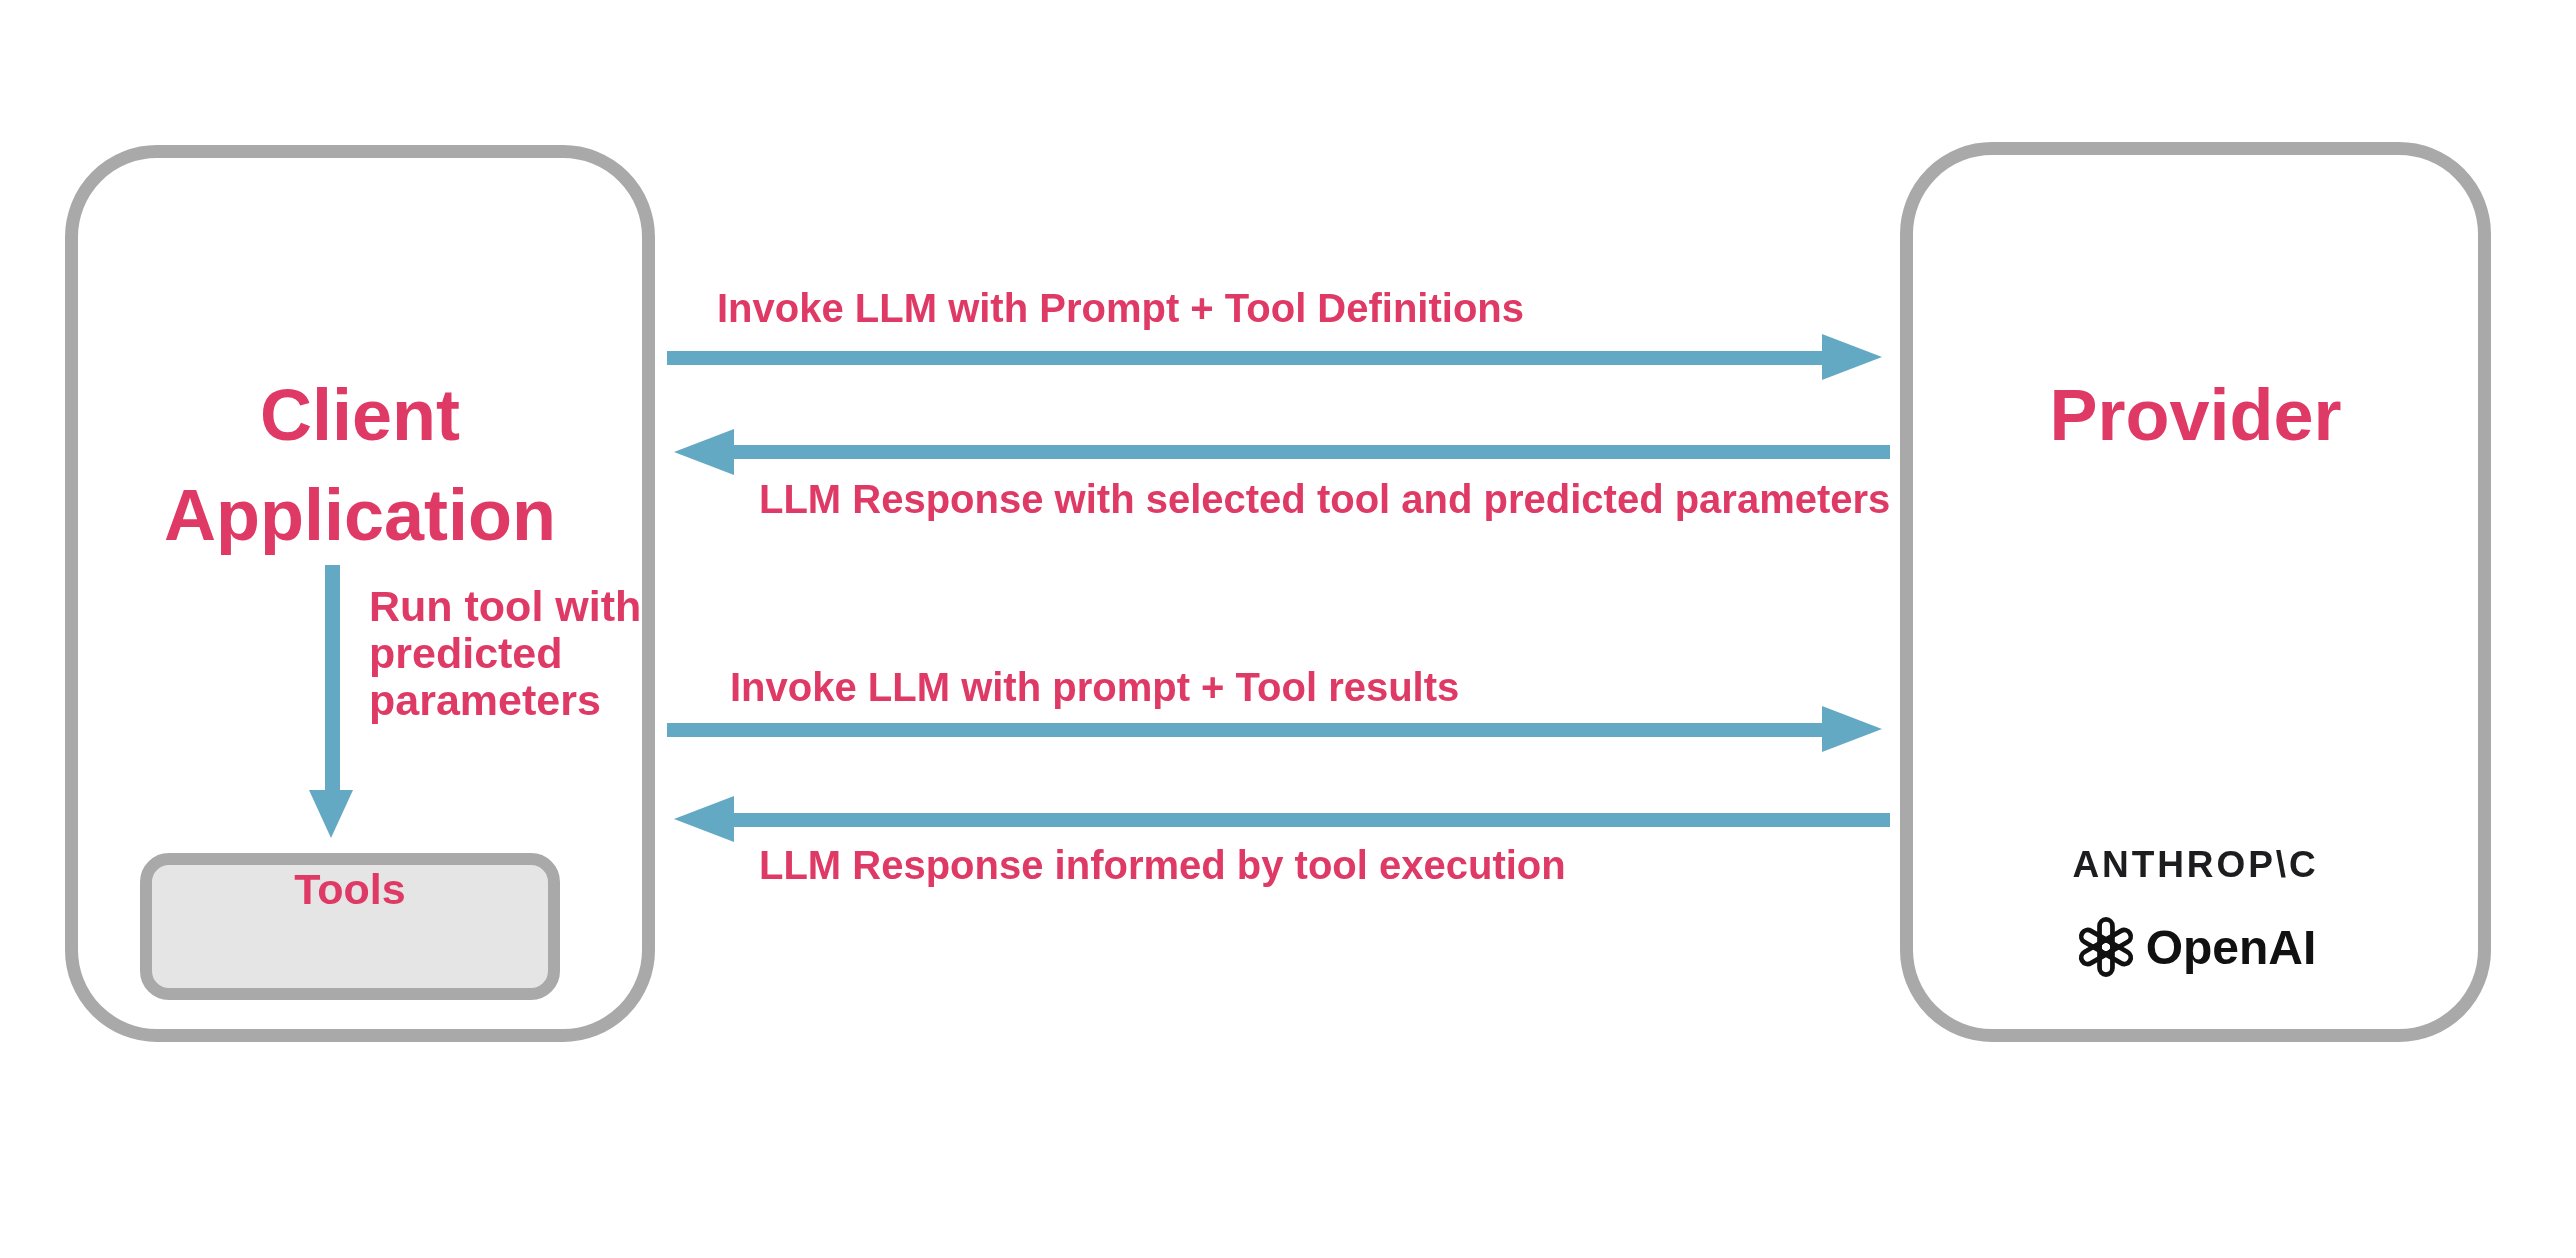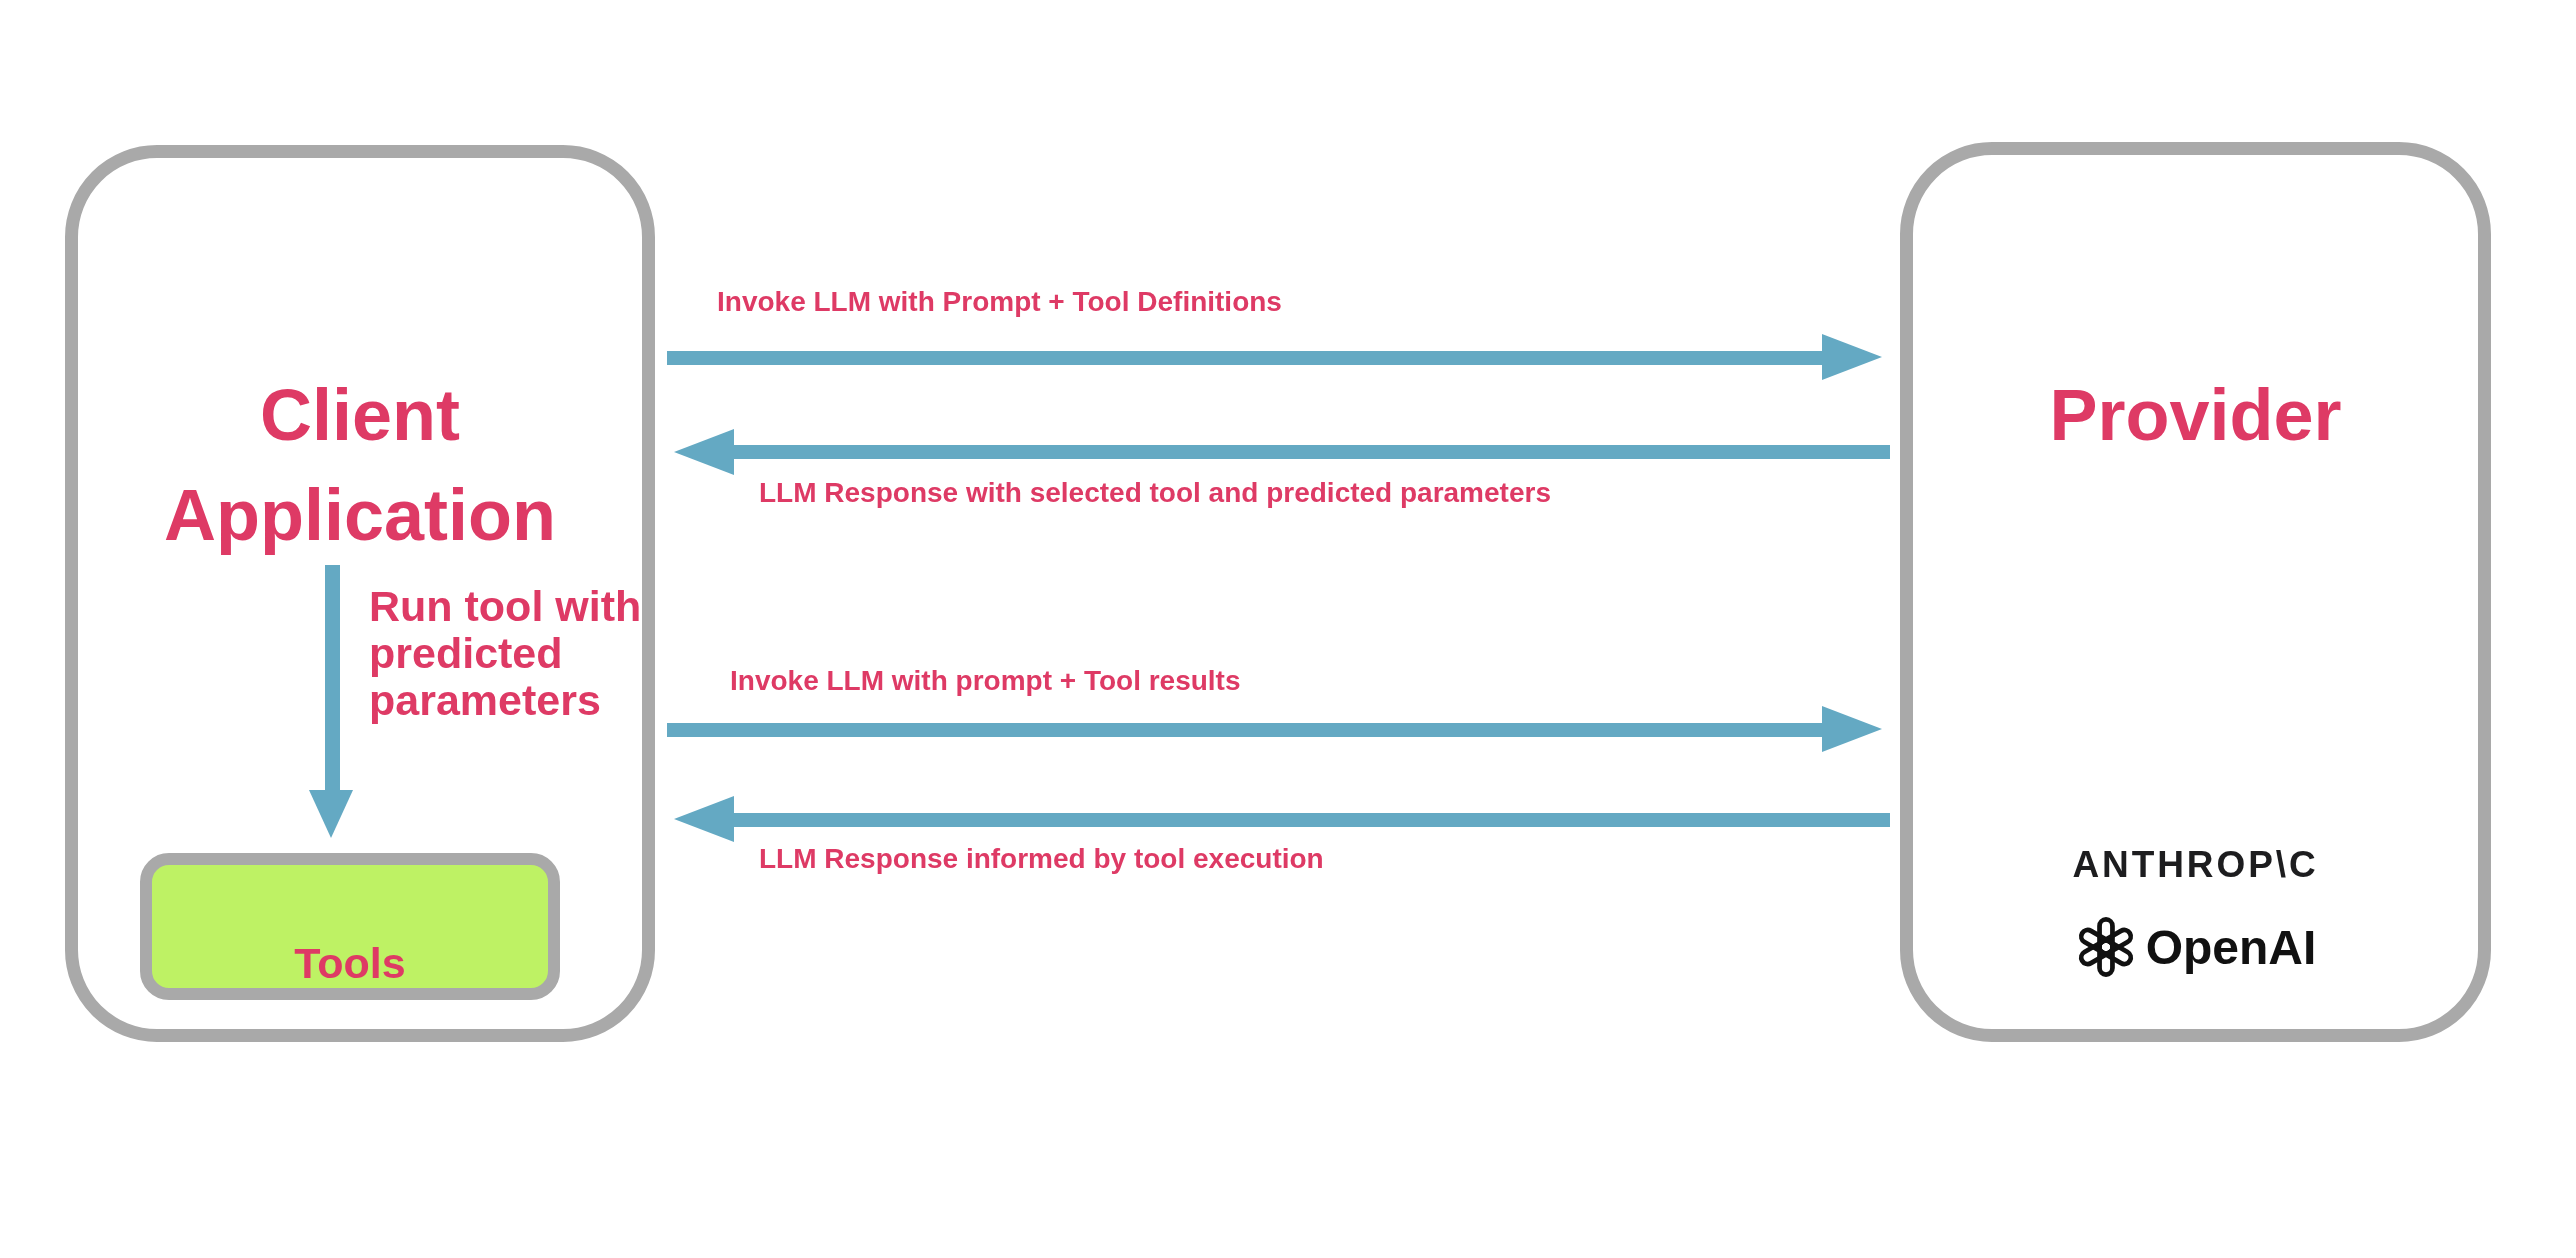--- a/index.html
+++ b/index.html
@@ -15,43 +15,43 @@
     position:absolute;
     border:13.5px solid #A9A9A9;
     border-radius:92px;
     background:#ffffff;
     box-sizing:border-box;
   }
   .client-box{left:65px;top:145px;width:590px;height:897px;}
   .llm-box{left:1900px;top:142px;width:591px;height:900px;}
   .tools-box{
     position:absolute;left:140px;top:853px;width:420px;height:147px;
-    border:12.6px solid #A9A9A9;border-radius:29px;background:#bef264;
+    border:12.6px solid #A9A9A9;border-radius:29px;background:#e5e5e5;
     box-sizing:border-box;
-    display:flex;align-items:flex-end;justify-content:center;
+    display:flex;align-items:flex-start;justify-content:center;
   }
   
   .box-title{
     position:absolute;text-align:center;
     color:#DE3A65;font-weight:bold;font-size:72px;line-height:100px;
   }
   .client-title{left:65px;top:365px;width:590px;}
   .llm-title{left:1900px;top:365px;width:591px;}
   .tools-label{
     color:#DE3A65;font-weight:bold;font-size:43px;
   }
   
   .shaft{position:absolute;background:#64A9C3;}
   .head{position:absolute;width:0;height:0;}
   .head-right{border-top:23px solid transparent;border-bottom:23px solid transparent;border-left:60px solid #64A9C3;}
   .head-left{border-top:23px solid transparent;border-bottom:23px solid transparent;border-right:60px solid #64A9C3;}
   .head-down{border-left:22px solid transparent;border-right:22px solid transparent;border-top:48px solid #64A9C3;}
   
   .arrow-label{
-    position:absolute;color:#DE3A65;font-weight:bold;font-size:28px;white-space:nowrap;
+    position:absolute;color:#DE3A65;font-weight:bold;font-size:40px;white-space:nowrap;
   }
   .run-label{
     position:absolute;left:369px;top:583px;
     color:#DE3A65;font-weight:bold;font-size:43px;line-height:47px;
   }
   
   .anthropic{
     position:absolute;left:1900px;top:844px;width:591px;
     text-align:center;color:#1d1d1f;font-weight:bold;font-size:37px;letter-spacing:2.9px;
     white-space:nowrap;

